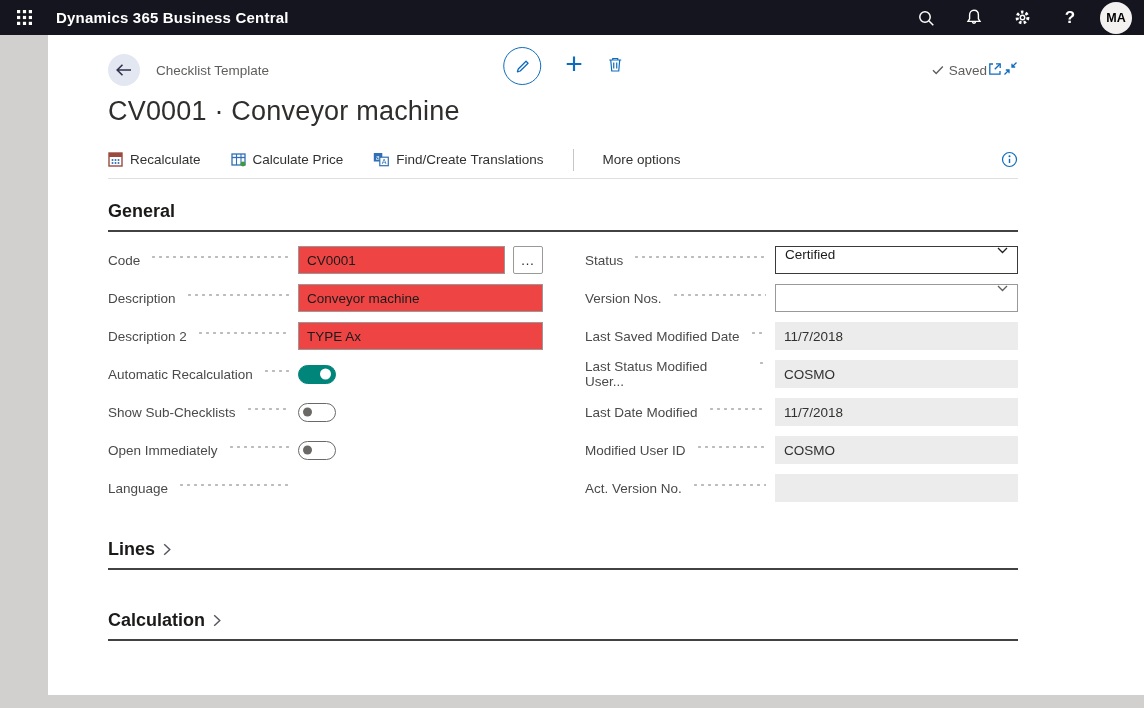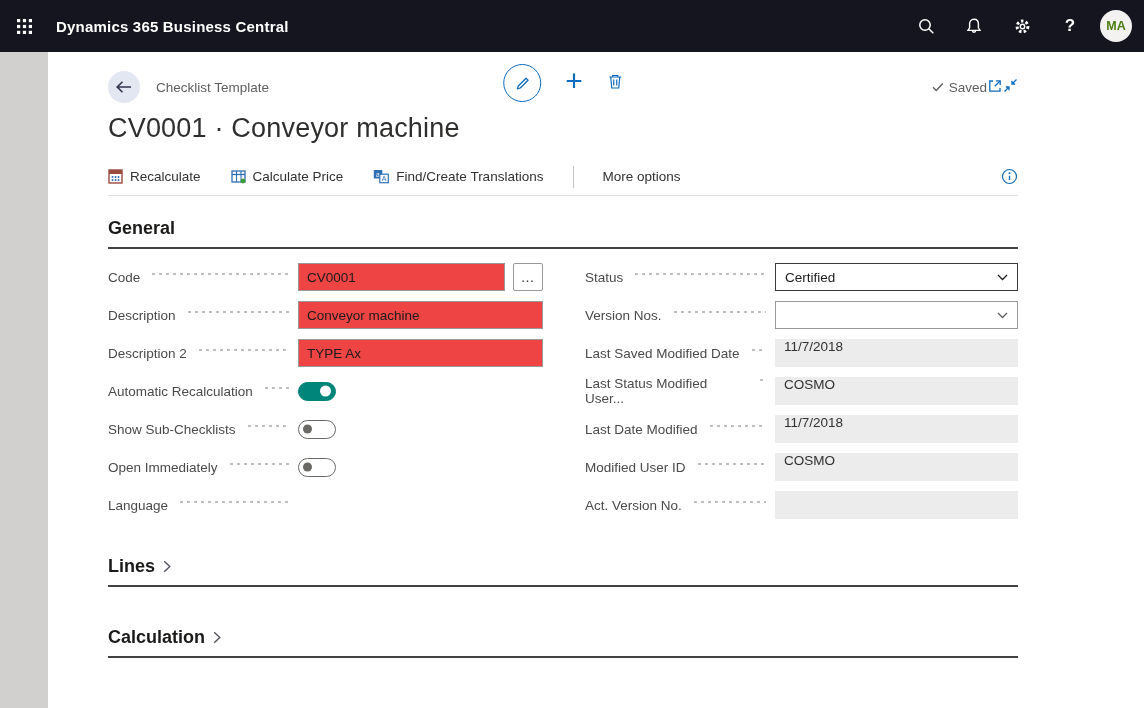--- a/index.html
+++ b/index.html
@@ -1,26 +1,26 @@
 <!DOCTYPE html>
 <html><head>
 <meta charset="utf-8">
 <style>
   * { margin:0; padding:0; box-sizing:border-box; }
   html,body { width:1144px; height:708px; overflow:hidden; }
   body { background:#d2d0ce; font-family:"Liberation Sans", sans-serif; }
   button { font-family:"Liberation Sans", sans-serif; background:none; border:none; cursor:pointer; }
 
   
-  .topbar { height:52px; background:#15151f; display:flex; align-items:center; color:#fff; }
+  .topbar { height:35px; background:#15151f; display:flex; align-items:center; color:#fff; }
   .tb-btn { width:48px; height:48px; display:flex; align-items:center; justify-content:center; }
   .tb-title { font-size:15px; font-weight:700; margin-left:8px; letter-spacing:.2px; color:#fff; }
   .tb-spacer { flex:1; }
   .tb-help { font-size:17px; font-weight:600; color:#fff; }
-  .avatar { width:32px; height:32px; border-radius:50%; background:#f3f2f1; color:#4d7c0f;
+  .avatar { width:32px; height:32px; border-radius:50%; background:#f3f2f1; color:#000000;
             font-size:12.5px; font-weight:700; display:flex; align-items:center; justify-content:center;
             margin:0 12px 0 6px; cursor:pointer; }
 
   
   .panel { background:#fff; margin-left:48px; height:660px; padding:0 126px 0 60px; position:relative; }
 
   .hdr-row { display:flex; align-items:center; padding-top:15px; height:55px; position:relative; }
   .back { width:32px; height:32px; border-radius:50%; background:#e3e7f2; display:flex;
           align-items:center; justify-content:center; margin-right:16px; flex:none; }
   .caption { font-size:13.5px; color:#605e5c; }
@@ -56,25 +56,25 @@
   .flabel { width:190px; flex:none; display:flex; align-items:flex-start; font-size:13.5px; color:#4a4a4a; }
   .leader { flex:1; height:4px; margin:2px 9px 0 10px; min-width:8px;
             background-image:radial-gradient(circle,#bdbbb9 1.1px,transparent 1.3px);
             background-size:7px 4px; background-repeat:repeat-x; background-position:0 50%; }
   .fctl { flex:1; display:flex; align-items:center; }
   .tinput { width:100%; height:28px; border:1px solid #9b9997; padding:0 8px; font-size:13.5px;
             color:#1b1b1b; background:#ef4444; font-family:"Liberation Sans", sans-serif; }
   .assist { width:30px; height:28px; margin-left:8px; border:1px solid #9b9997; background:#fff;
             font-size:14px; color:#323130; display:flex; align-items:center; justify-content:center;
             border-radius:2px; flex:none; letter-spacing:1px; }
-  .combo { flex:1; height:28px; border:1px solid #9b9997; display:flex; align-items:center;
+  .combo { flex:1; height:28px; border:1px solid #9b9997; display:flex; align-items:flex-start;
            padding:0 9px; background:#fff; cursor:pointer; }
   .combo .cval { flex:1; font-size:13.5px; color:#1b1b1b; }
   .combo.strong { border-color:#3b3a39; }
-  .dbox { flex:1; height:28px; background:#ececec; display:flex; align-items:flex-start;
+  .dbox { flex:1; height:28px; background:#ececec; display:flex; align-items:center;
           padding:0 9px; font-size:13.5px; color:#323130; }
   .toggle { width:38px; height:19px; border-radius:10px; position:relative;
             border:1.5px solid #6b6966; background:#fff; cursor:pointer; flex:none; }
   .toggle .knob { position:absolute; top:50%; transform:translateY(-50%); left:4px;
                   width:9px; height:9px; border-radius:50%; background:#6b6966; }
   .toggle.on { background:#00857a; border-color:#00857a; }
   .toggle.on .knob { left:auto; right:4px; width:11px; height:11px; background:#fff; }
 </style>
 </head>
 <body>

